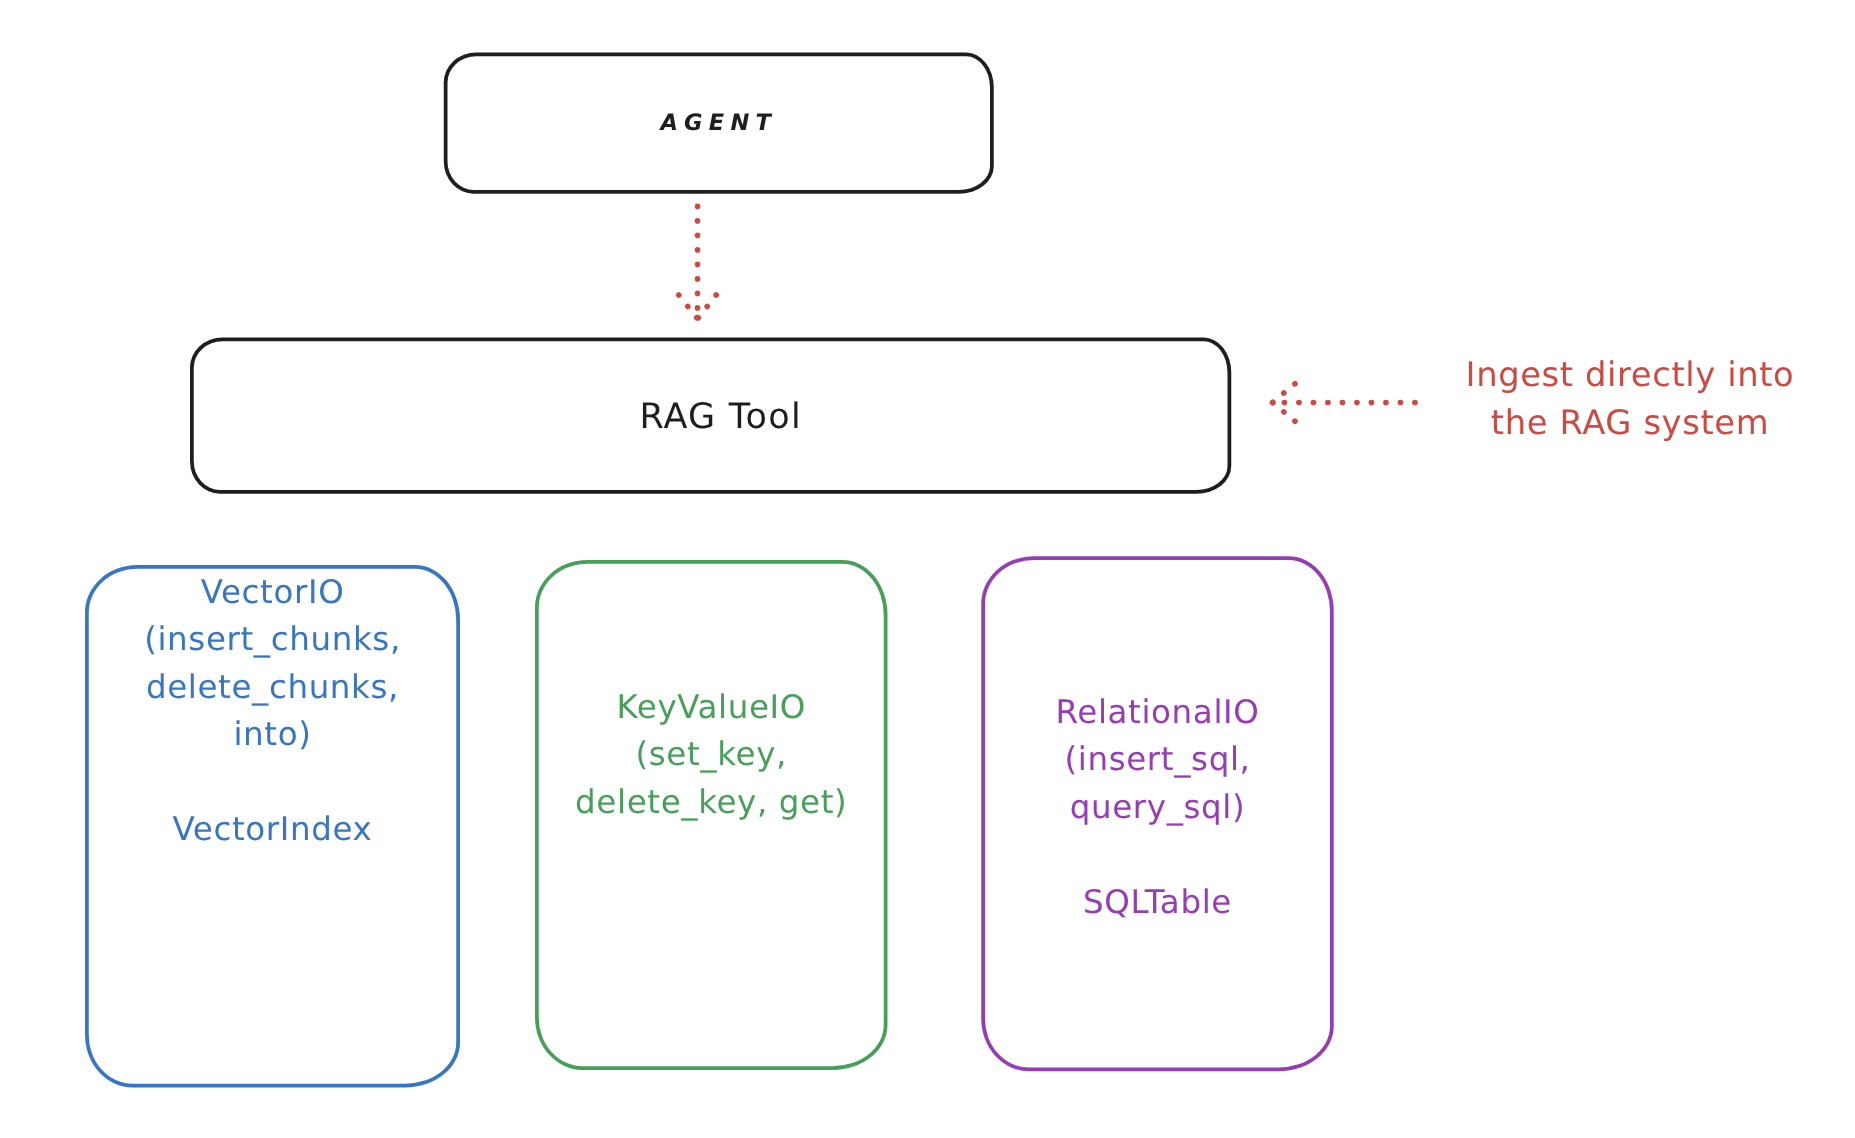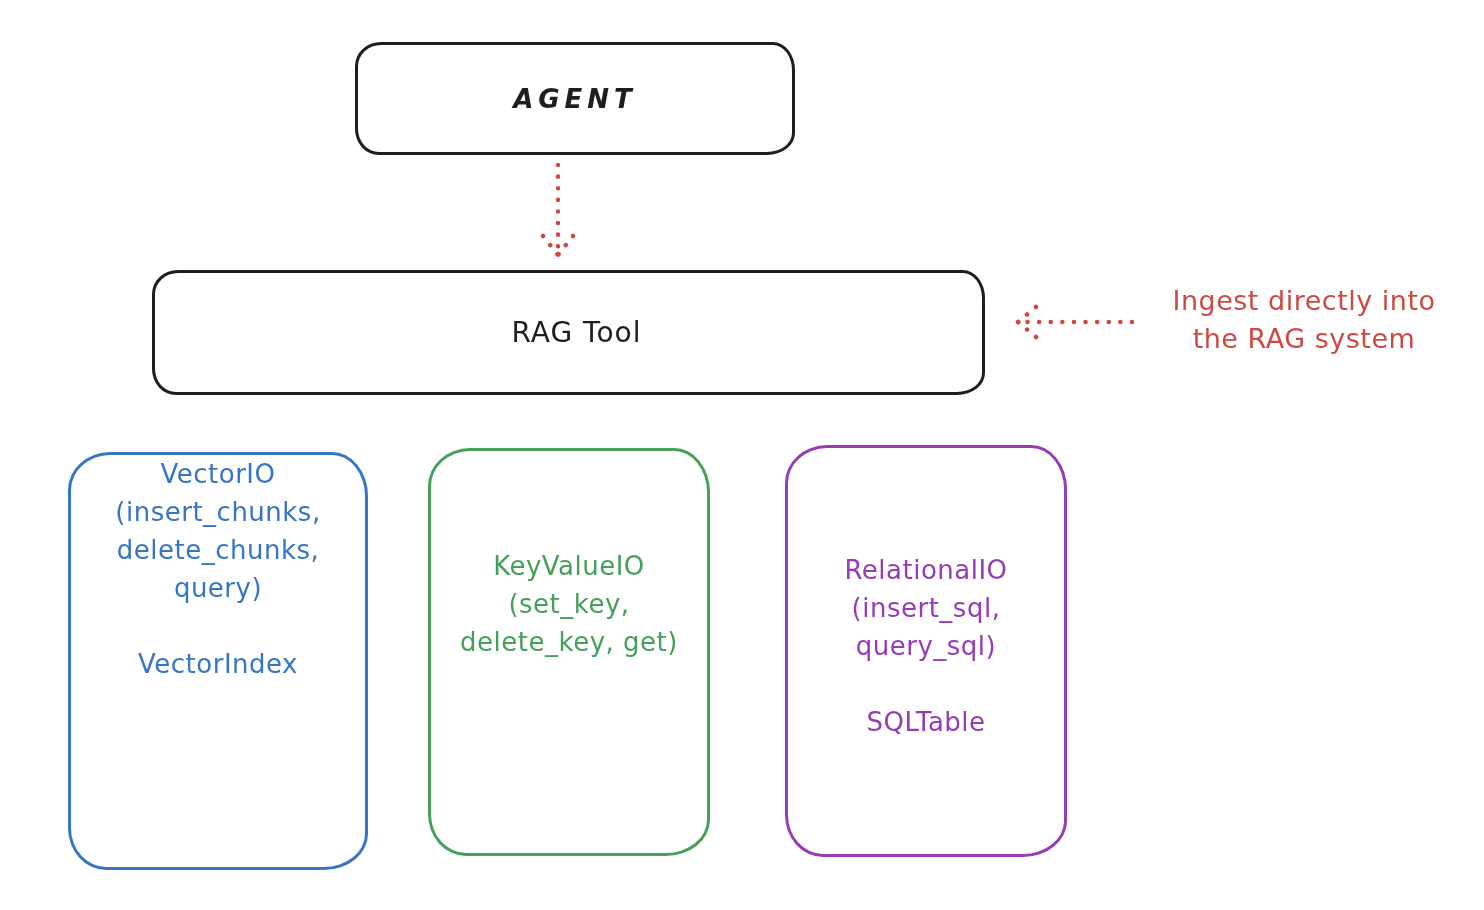--- a/index.html
+++ b/index.html
@@ -23,21 +23,21 @@
   .sketch-box{
     position:absolute;
     background:var(--bg);
     border:3.5px solid var(--ink);
     border-radius:26px 22px 28px 24px / 24px 28px 22px 26px;
     display:flex;align-items:center;justify-content:center;
     box-sizing:border-box;
   }
   .agent-box{left:355px;top:42px;width:440px;height:113px;}
   .agent-label{
-    font-size:26px;font-weight:bold;letter-spacing:5px;
+    font-size:18px;font-weight:bold;letter-spacing:5px;
     font-style:italic;
   }
   .rag-box{left:152px;top:270px;width:833px;height:125px;}
   .rag-label{font-size:28px;letter-spacing:1px;margin-left:16px;}
 
   .arrow{position:absolute;}
   .arrow svg{display:block;overflow:visible;}
   .arrow path, .arrow line{
     stroke:var(--red);
     stroke-width:4.5;
@@ -101,21 +101,21 @@
 
   <div class="annotation">
     <div>Ingest directly into</div>
     <div>the RAG system</div>
   </div>
 
   <div class="store-box box-blue">
     <span class="lines">VectorIO</span>
     <span class="lines">(insert_chunks,</span>
     <span class="lines">delete_chunks,</span>
-    <span class="lines">query)</span>
+    <span class="lines">into)</span>
     <span class="index-label">VectorIndex</span>
   </div>
 
   <div class="store-box box-green">
     <span class="lines">KeyValueIO</span>
     <span class="lines">(set_key,</span>
     <span class="lines">delete_key, get)</span>
   </div>
 
   <div class="store-box box-purple">

